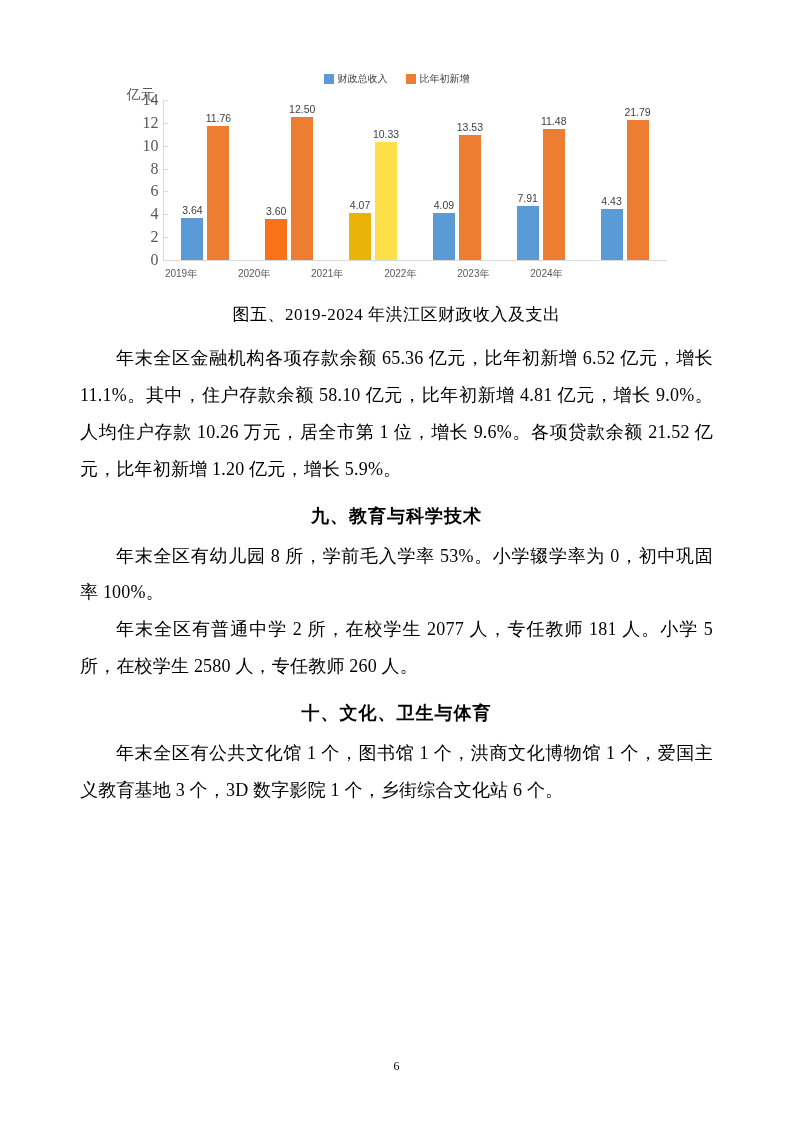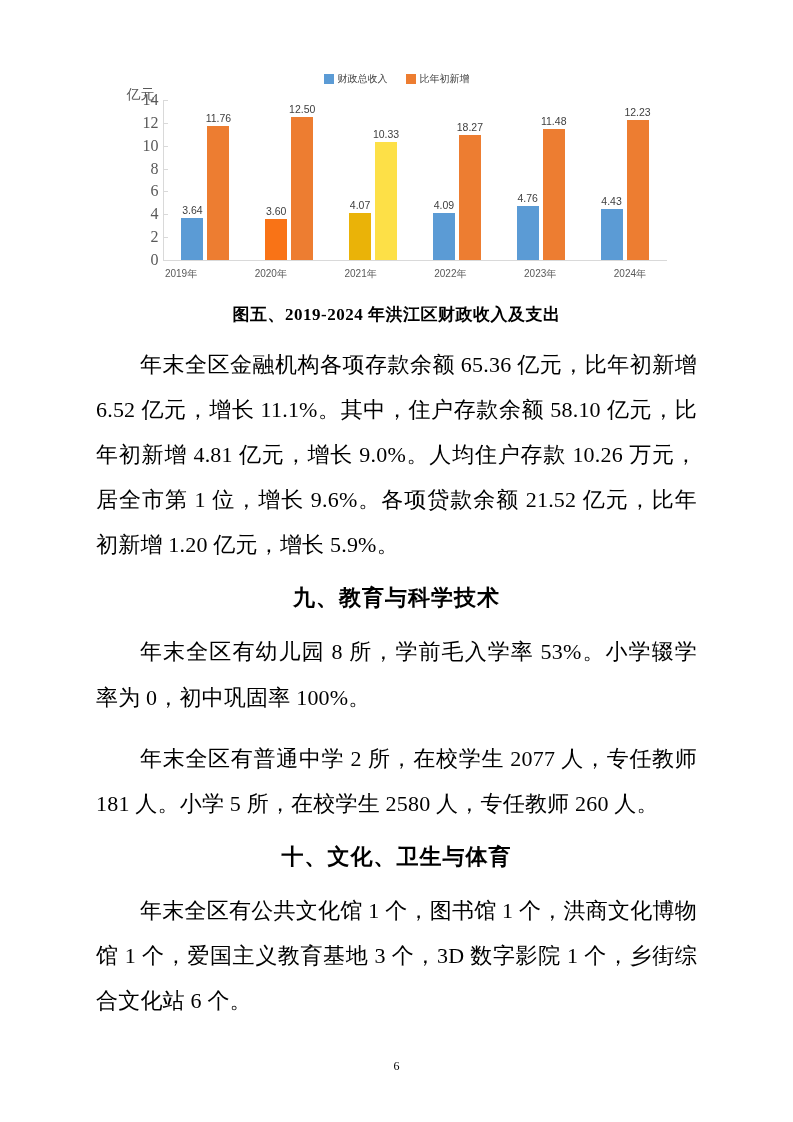--- a/index.html
+++ b/index.html
@@ -120,49 +120,49 @@
     font-size: 10.5px;
     color: #404040;
     white-space: nowrap;
   }
   .xlabels {
     position: absolute;
     left: 28px;
     right: 10px;
     bottom: 6px;
     display: flex;
-    justify-content: space-between;
+    justify-content: flex-start;
   }
   .xlabel {
     width: 14%;
     text-align: center;
     font-family: "Liberation Sans", sans-serif;
     font-size: 10px;
     color: #595959;
   }
 
   .fig-caption {
     text-align: center;
-    font-weight: bold;
+    font-weight: normal;
     font-size: 17px;
     margin: 16px 0 14px 0;
     letter-spacing: 0.5px;
   }
 
   p.body {
-    font-size: 22px;
+    font-size: 18px;
     line-height: 2.05;
-    margin: 16px;
+    margin: 0;
     text-align: justify;
     text-indent: 2em;
     letter-spacing: 0.2px;
   }
   h2.section {
     text-align: center;
-    font-size: 22px;
+    font-size: 18px;
     font-weight: bold;
     margin: 16px 0 10px 0;
     letter-spacing: 1px;
   }
   .page-number {
     position: absolute;
     bottom: 48px;
     left: 0;
     width: 100%;
     text-align: center;
@@ -225,37 +225,37 @@
             </div>
             <div class="bar" style="background:#fde047;height:73.8%">
               <span class="bar-label">10.33</span>
             </div>
           </div>
           <div class="group">
             <div class="bar" style="background:#5B9BD5;height:29.2%">
               <span class="bar-label">4.09</span>
             </div>
             <div class="bar" style="background:#ED7D31;height:77.9%">
-              <span class="bar-label">18.27</span>
+              <span class="bar-label">13.53</span>
             </div>
           </div>
           <div class="group">
             <div class="bar" style="background:#5B9BD5;height:34.0%">
-              <span class="bar-label">4.76</span>
+              <span class="bar-label">7.91</span>
             </div>
             <div class="bar" style="background:#ED7D31;height:82.0%">
               <span class="bar-label">11.48</span>
             </div>
           </div>
           <div class="group">
             <div class="bar" style="background:#5B9BD5;height:31.6%">
               <span class="bar-label">4.43</span>
             </div>
             <div class="bar" style="background:#ED7D31;height:87.4%">
-              <span class="bar-label">12.23</span>
+              <span class="bar-label">21.79</span>
             </div>
           </div>
         </div>
       </div>
 
       <div class="xlabels">
         <div class="xlabel">2019年</div>
         <div class="xlabel">2020年</div>
         <div class="xlabel">2021年</div>
         <div class="xlabel">2022年</div>

